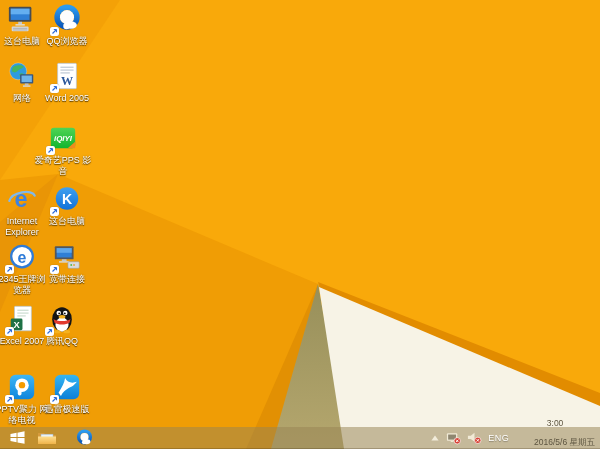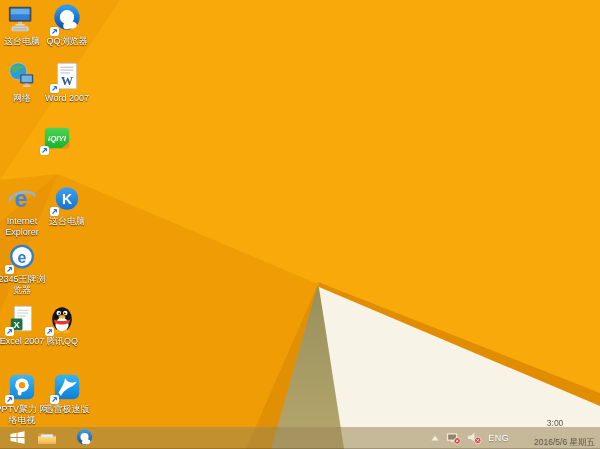--- a/index.html
+++ b/index.html
@@ -115,43 +115,45 @@
         <rect x="9" y="9" width="14" height="1.4" fill="#c3cdd8"></rect>
         <rect x="9" y="12" width="10" height="1.4" fill="#c3cdd8"></rect>
         <text x="16" y="26" font-size="13" font-weight="bold" fill="#2B579A" text-anchor="middle" font-family="'Liberation Serif',serif">W</text>
       </svg>
       <div class="sc">
         <svg viewBox="0 0 9 9">
             <path d="M2.5,6.5 L6.5,2.5 M6.5,2.5 L3.8,2.5 M6.5,2.5 L6.5,5.2" stroke="#2E6BD8" stroke-width="1.1" fill="none"></path>
           </svg>
       </div>
     </div>
-    <div class="lbl">Word 2007</div>
-  </div>
-
-
-  <div class="cell" style="left:35px;top:123px">
+    <div class="lbl">Word 2005</div>
+  </div>
+
+
+  <div class="cell" style="left:41px;top:123px">
     <div class="ic">
       <svg viewBox="0 0 32 32">
         <defs>
             <linearGradient id="iqg" x1="0" y1="0" x2="0" y2="1">
           <stop offset="0" stop-color="#4FD455"></stop>
               <stop offset="1" stop-color="#12B52E"></stop>
         </linearGradient>
           </defs>
         <rect x="3" y="5" width="26" height="22" rx="3.5" fill="url(#iqg)"></rect>
         <text x="16" y="19.5" font-size="8.5" font-weight="bold" font-style="italic" fill="#fff" text-anchor="middle" font-family="'Liberation Sans',sans-serif">iQIYI</text>
         <path d="M29,20 L29,27 L21,27 Z" fill="#F08A1E"></path>
       </svg>
       <div class="sc">
         <svg viewBox="0 0 9 9">
             <path d="M2.5,6.5 L6.5,2.5 M6.5,2.5 L3.8,2.5 M6.5,2.5 L6.5,5.2" stroke="#2E6BD8" stroke-width="1.1" fill="none"></path>
           </svg>
       </div>
     </div>
+    <div class="lbl">爱奇艺PPS 影
+音</div>
   </div>
 
   <div class="cell" style="left:0;top:184px">
     <div class="ic">
       <svg viewBox="0 0 32 32">
         <text x="15" y="25" font-size="25" font-weight="bold" fill="#3D83DF" text-anchor="middle" font-family="'Liberation Sans',sans-serif">e</text>
         <path d="M2.5,18 C5,8.5 27,5 29.5,12.5" stroke="#7FB9EE" stroke-width="2.4" fill="none" stroke-linecap="round"></path>
       </svg>
     </div>
     <div class="lbl">Internet
@@ -188,20 +190,40 @@
       <div class="sc">
         <svg viewBox="0 0 9 9">
             <path d="M2.5,6.5 L6.5,2.5 M6.5,2.5 L3.8,2.5 M6.5,2.5 L6.5,5.2" stroke="#2E6BD8" stroke-width="1.1" fill="none"></path>
           </svg>
       </div>
     </div>
     <div class="lbl">2345王牌浏
 览器</div>
   </div>
 
+  <div class="cell" style="left:45px;top:242px">
+    <div class="ic">
+      <svg viewBox="0 0 32 32">
+        <rect x="3" y="4.5" width="20" height="14" rx="1" fill="#53575c"></rect>
+        <rect x="5" y="6.5" width="16" height="10" fill="#2F7FD6"></rect>
+        <rect x="5" y="6.5" width="16" height="5" fill="#5FA7EA"></rect>
+        <rect x="10.5" y="18.5" width="5" height="2" fill="#c6c8ca"></rect>
+        <rect x="7.5" y="20.5" width="11" height="1.5" fill="#d8dadb"></rect>
+        <rect x="17" y="21" width="12" height="7" rx="1" fill="#d9dbdd" stroke="#9a9ea3" stroke-width="0.6"></rect>
+        <circle cx="20.5" cy="24.5" r="1" fill="#53B84C"></circle>
+        <circle cx="23.5" cy="24.5" r="1" fill="#E2A33C"></circle>
+      </svg>
+      <div class="sc">
+        <svg viewBox="0 0 9 9">
+            <path d="M2.5,6.5 L6.5,2.5 M6.5,2.5 L3.8,2.5 M6.5,2.5 L6.5,5.2" stroke="#2E6BD8" stroke-width="1.1" fill="none"></path>
+          </svg>
+      </div>
+    </div>
+    <div class="lbl">宽带连接</div>
+  </div>
 
   <div class="cell" style="left:0;top:304px">
     <div class="ic">
       <svg viewBox="0 0 32 32">
         <rect x="8" y="2.5" width="18" height="26" rx="1" fill="#fff" stroke="#b9c4c9" stroke-width="0.8"></rect>
         <rect x="11" y="6" width="12" height="1.4" fill="#cfe0d4"></rect>
         <rect x="11" y="9" width="12" height="1.4" fill="#cfe0d4"></rect>
         <rect x="11" y="12" width="9" height="1.4" fill="#cfe0d4"></rect>
         <rect x="4" y="15.5" width="12.5" height="12.5" rx="1.5" fill="#1E7145"></rect>
         <text x="10.2" y="25.5" font-size="10" font-weight="bold" fill="#fff" text-anchor="middle" font-family="'Liberation Sans',sans-serif">X</text>

